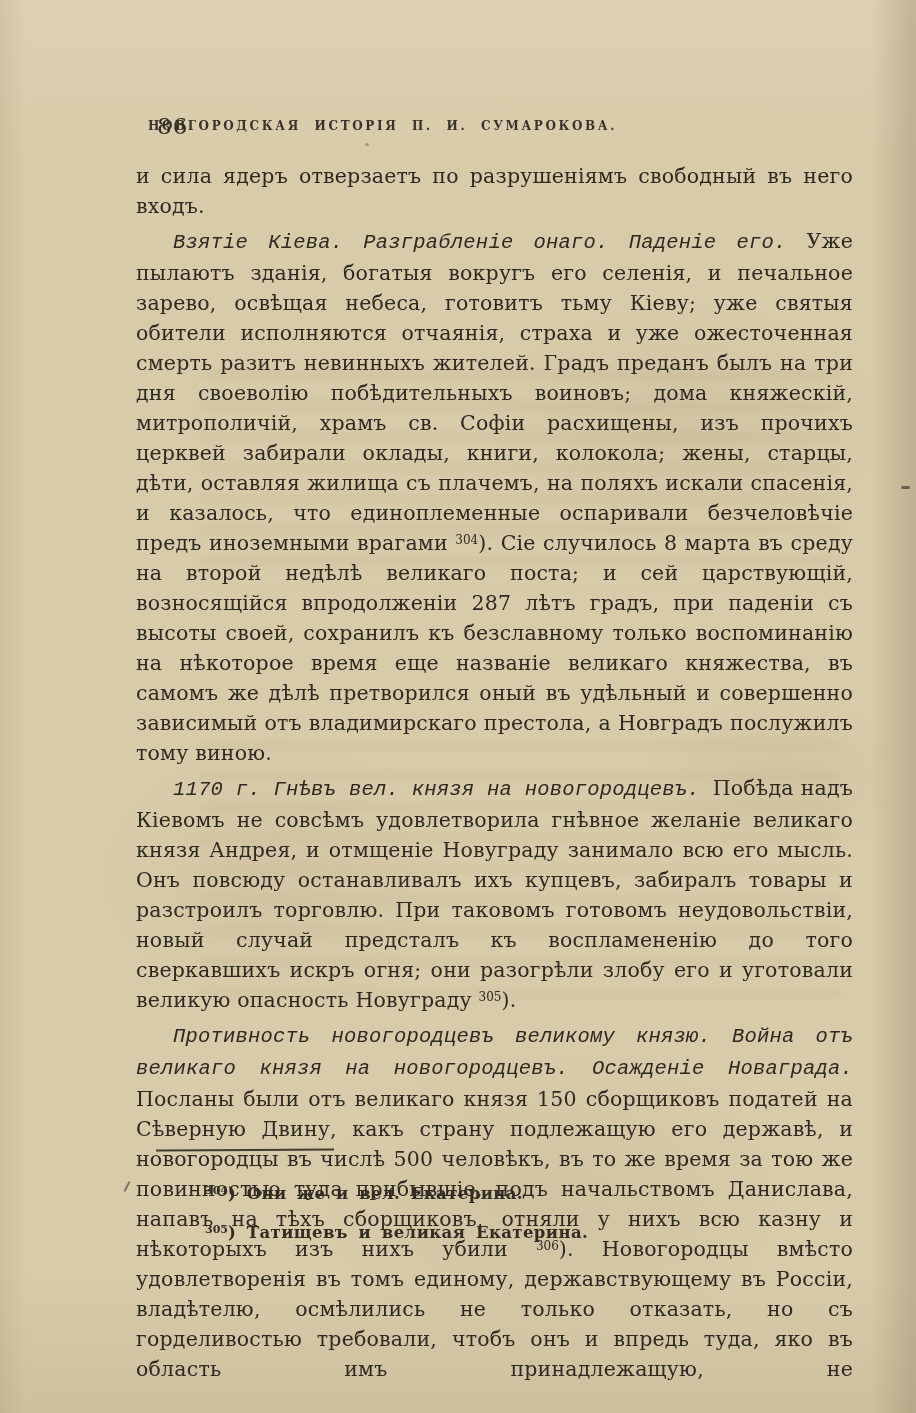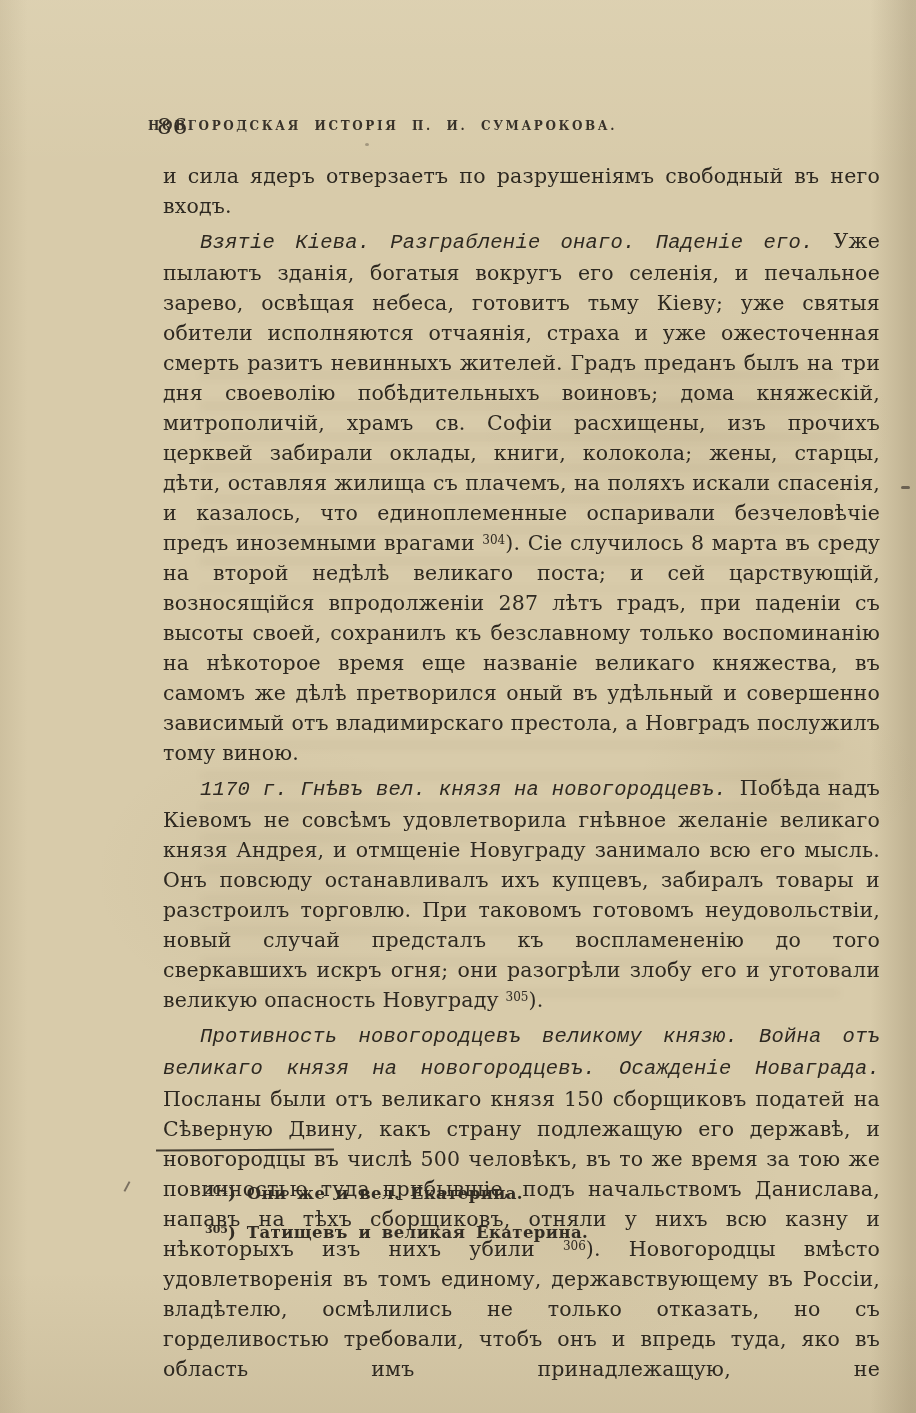--- a/index.html
+++ b/index.html
@@ -33,21 +33,21 @@
   .pagenum{
     position:absolute;left:157px;top:113px;
     font-size:23px;letter-spacing:1px;color:#332d24;
   }
   .running-head{
     position:absolute;left:148px;top:119px;width:717px;
     text-align:left;font-size:12px;font-weight:bold;
     letter-spacing:2.6px;word-spacing:7px;color:#38322a;
   }
   .body-text{
-    position:absolute;left:163px;top:161px;width:717px;
+    position:absolute;left:136px;top:161px;width:717px;
     font-size:20.5px;line-height:30px;text-align:justify;
     letter-spacing:0.2px;
   }
   .para{margin:0 0 5px 0;text-indent:37px;}
   .para.no-indent{text-indent:0;}
   .para.justify-last{text-align-last:justify;}
   .it{font-style:italic;font-family:Liberation Mono, monospace;}
   sup.fnref{
     font-size:12px;line-height:0;vertical-align:6px;letter-spacing:0;
   }

